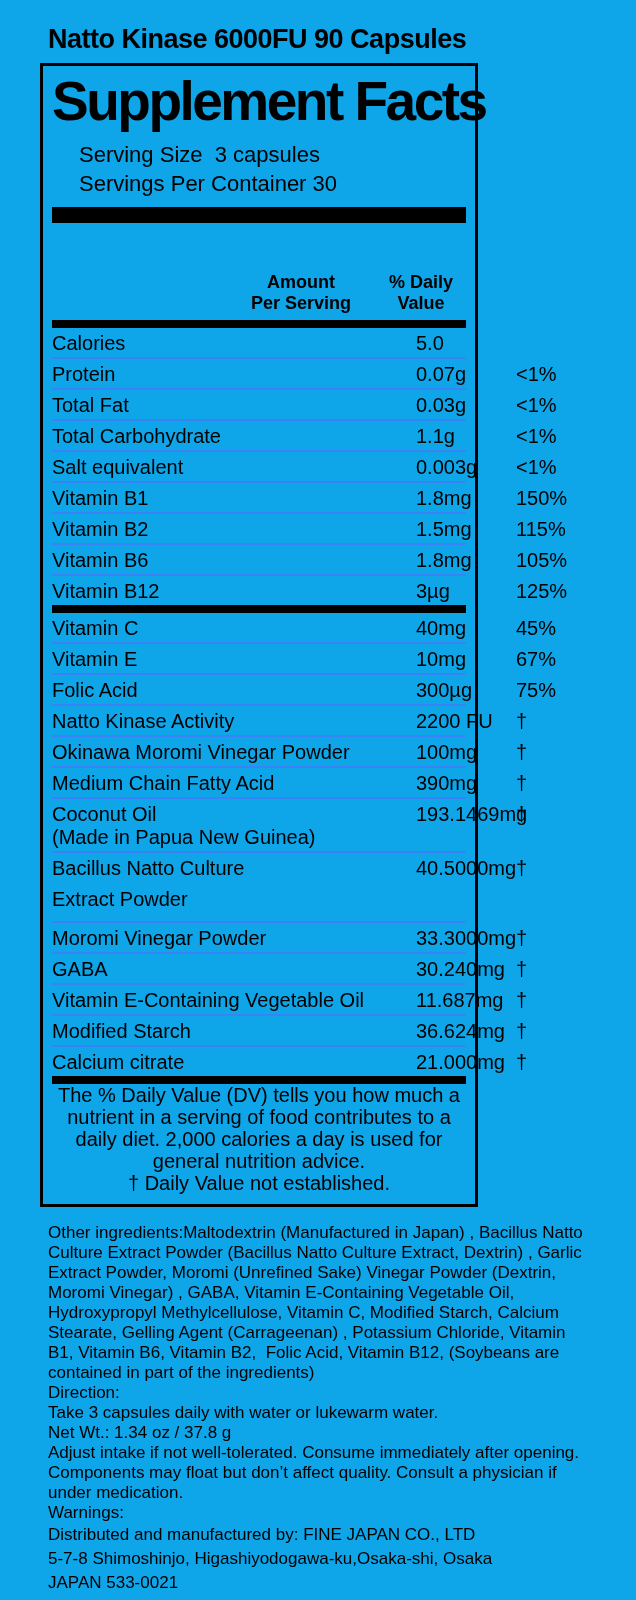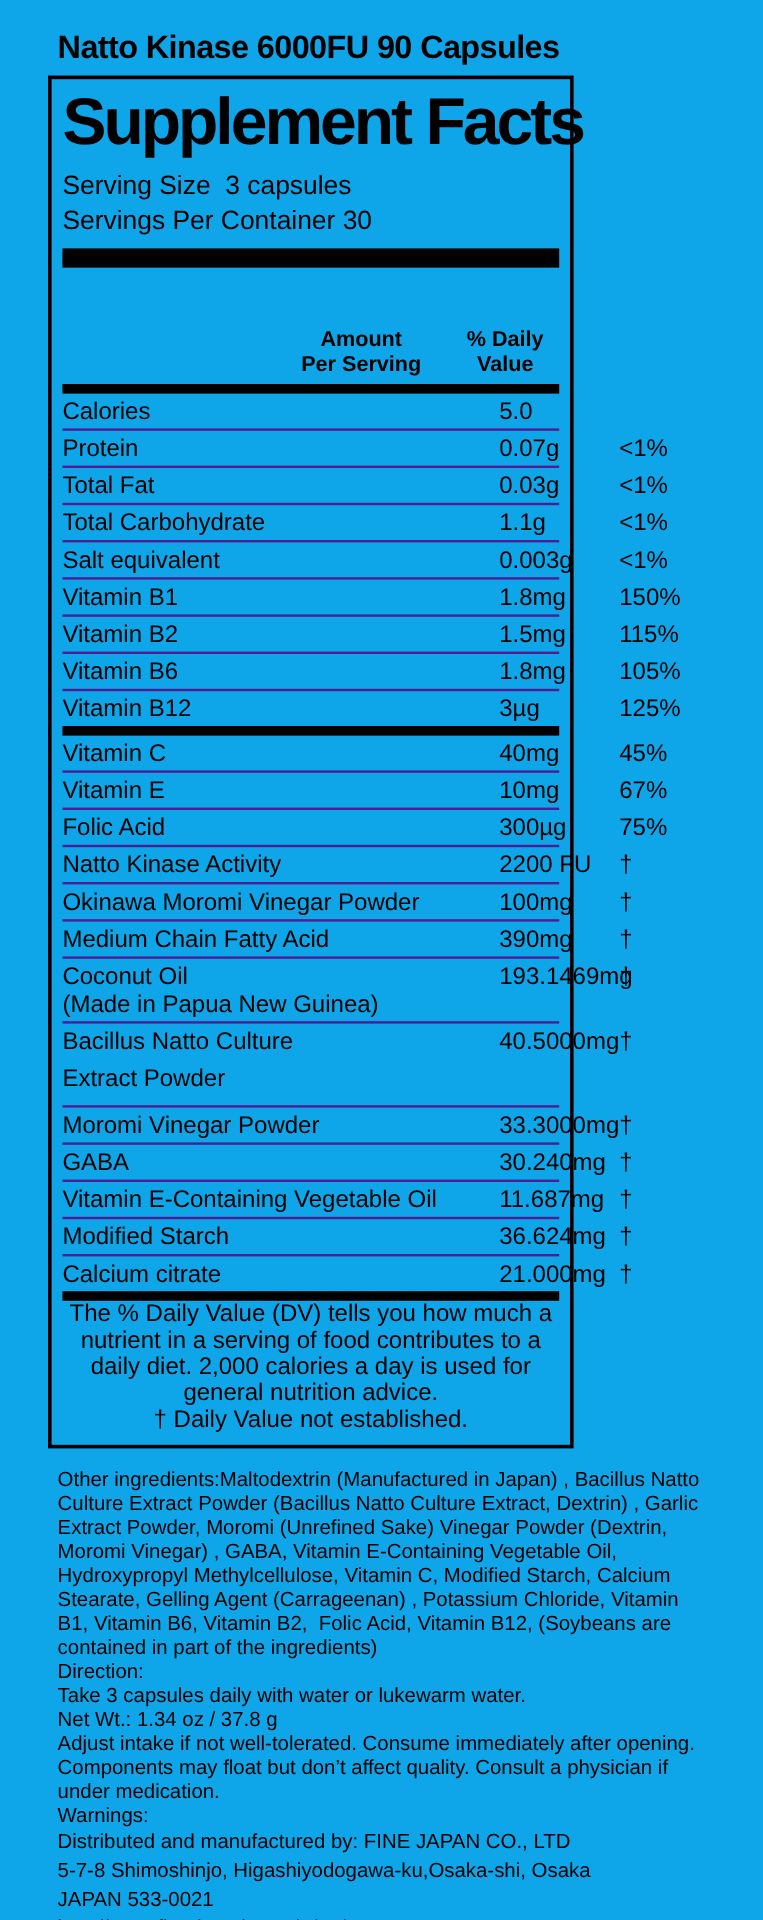--- a/index.html
+++ b/index.html
@@ -1,28 +1,28 @@
 <!DOCTYPE html>
 <html><head>
 <meta charset="utf-8">
 <style>
   html,body{margin:0;padding:0;background:#fff;color:#000;}
   body{width:636px;min-height:1600px;font-family:"Liberation Sans",sans-serif;-webkit-font-smoothing:antialiased;}
   .page{width:636px;min-height:1600px;background:#0ea5e9;box-sizing:border-box;padding-top:24px;}
   .product-title{margin:0 0 8px 48px;font-size:27px;font-weight:bold;letter-spacing:-0.5px;}
   .facts-box{margin-left:40px;width:438px;box-sizing:border-box;border:3px solid #000;padding:6px 9px 10px 9px;}
   .sf-title{font-size:55px;font-weight:bold;letter-spacing:-2.5px;line-height:1.06;margin:0 0 10px 0;white-space:nowrap;}
-  .serving-line{font-size:22px;line-height:29px;white-space:pre-wrap;}
+  .serving-line{font-size:22px;line-height:29px;white-space:pre-wrap;margin-left:27px;}
   .bar{background:#000;width:100%;}
   .bar-thick{height:16px;margin-top:9px;}
   .bar-med{height:8px;}
   .hdr-row{display:grid;grid-template-columns:1fr 150px 90px;padding:5px 0 6px 0;margin-top:44px;}
   .hdr{font-weight:bold;font-size:18px;line-height:21px;text-align:center;}
   .rows{}
-  .row{display:grid;grid-template-columns:364px 100px 1fr;align-items:start;padding:4px 0 2px 0;font-size:20px;line-height:23px;border-top:2px solid #4c1d95;}
+  .row{display:grid;grid-template-columns:364px 100px 1fr;align-items:start;padding:4px 0 2px 0;font-size:20px;line-height:23px;border-top:2px solid #3b82f6;}
   .row.first{border-top:none;}
   .row .lbl{}
   .row .lbl2{display:block;}
   .row .amt{white-space:nowrap;}
   .row .dv{text-align:center;white-space:nowrap;}
   .row.spread .lbl2{margin-top:8px;}
   .row.spread{padding-bottom:10px;}
   .footnote{font-size:20px;line-height:22px;margin-top:0;text-align:center;}
   .footnote p{margin:0;}
   .info{margin:16px 0 0 48px;width:540px;font-size:17px;line-height:20px;}

